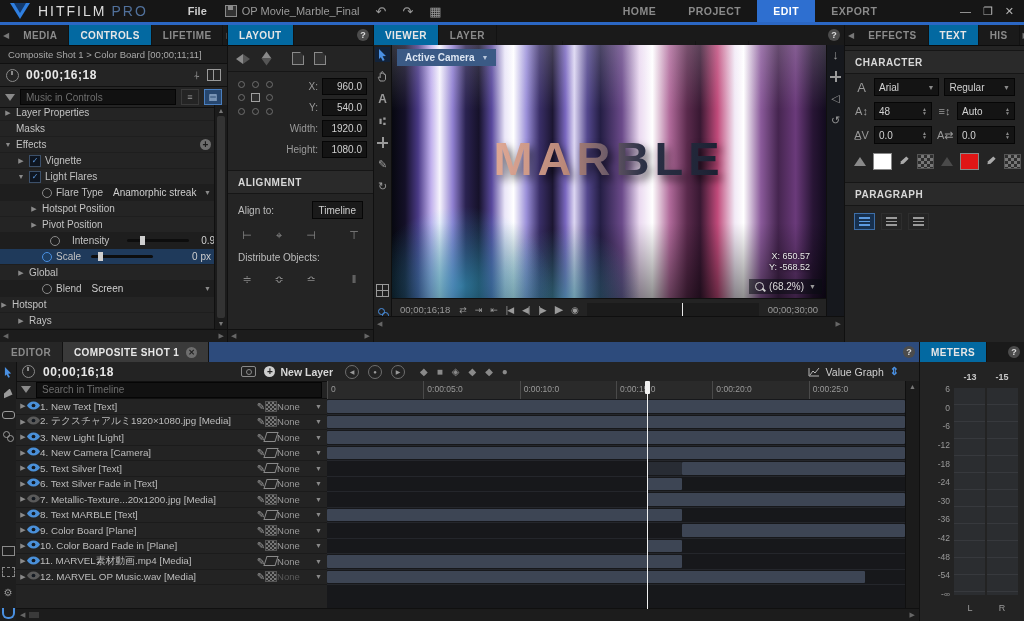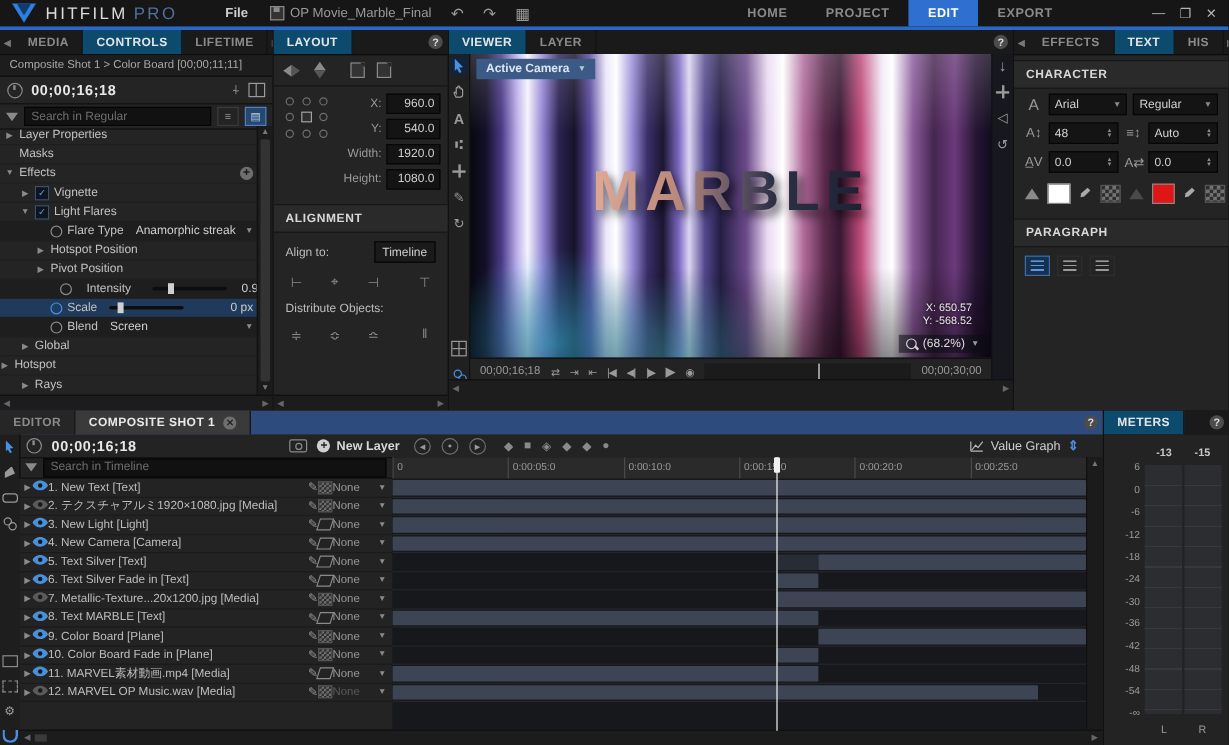--- a/index.html
+++ b/index.html
@@ -18,21 +18,21 @@
   .save-ic:after{content:"";position:absolute;top:0;left:2px;width:5px;height:4px;background:#8a8a8a;}
   .tb-ic{color:#9a9a9a;font-size:13px;margin-left:16px;}
   .nav-tabs{display:flex;height:22px;margin-left:165px;}
   .nav-tab{display:flex;align-items:center;padding:0 16px;color:#8a8a8a;font-size:10.5px;font-weight:bold;letter-spacing:.5px;}
   .nav-tab.active{background:#2e6fd0;color:#fff;}
   .win-btns{margin-left:auto;display:flex;gap:12px;padding-right:10px;color:#b5b5b5;font-size:11px;}
   
   .panel{position:absolute;background:#242424;overflow:hidden;}
   .tabbar{height:20px;background:#1a1a1a;display:flex;align-items:stretch;border-bottom:1px solid #0c0c0c;}
   .tab{padding:0 11px;display:flex;align-items:center;color:#8b8b8b;font-size:10px;font-weight:bold;letter-spacing:.4px;border-right:1px solid #121212;white-space:nowrap;}
-  .tab.active{background:#0c4a6e;color:#e6e6e6;}
+  .tab.active{background:#0369a1;color:#e6e6e6;}
   .navarrow{display:flex;align-items:center;padding:0 3px;color:#777;font-size:8px;}
   .help{width:12px;height:12px;border-radius:50%;background:#4c4c4c;color:#ddd;display:flex;align-items:center;justify-content:center;font-size:9px;font-weight:bold;margin:auto 4px auto auto;flex:none;}
   .hscroll{position:absolute;left:0;right:0;bottom:0;height:12px;background:#1c1c1c;border-top:1px solid #101010;display:flex;align-items:center;justify-content:space-between;padding:0 3px;color:#666;font-size:7px;}
   
   #controls{top:25px;left:0;width:227px;height:317px;}
   .bcrumb{height:17px;background:#1d1d1d;display:flex;align-items:center;padding:0 8px;color:#a8a8a8;font-size:9.5px;border-bottom:1px solid #101010;white-space:nowrap;}
   .timerow{height:22px;display:flex;align-items:center;padding:0 6px;gap:7px;border-bottom:1px solid #101010;}
   .clock{width:11px;height:11px;border:1.5px solid #8a8a8a;border-radius:50%;position:relative;}
   .clock:after{content:"";position:absolute;left:4px;top:1px;width:1.5px;height:4px;background:#8a8a8a;}
   .tc{color:#e8e8e8;font-size:12px;font-weight:bold;letter-spacing:.5px;}
@@ -244,21 +244,21 @@
     </div>
     <div class="bcrumb">Composite Shot 1 &gt; Color Board [00;00;11;11]</div>
     <div class="timerow">
       <span class="clock"></span>
       <span class="tc">00;00;16;18</span>
       <span class="pin">⍭</span>
       <span class="cols-ic"></span>
     </div>
     <div class="searchrow">
       <span class="funnel"></span>
-      <div class="searchbox">Search in Regular</div>
+      <div class="searchbox">Music in Controls</div>
       <span class="viewbtn">≡</span>
       <span class="viewbtn active">▤</span>
     </div>
     <div id="ctree">
         <div class="tree-row" style="padding-left: 4px;">
           <span class="tw">▶</span>
           <span class="tlabel">Layer Properties</span>
         </div>
         <div class="tree-row" style="padding-left: 4px;">
           <span class="tw"></span>
@@ -305,30 +305,30 @@
         </div>
         <div class="tree-row ctrl selected" style="padding-left: 30px;">
           <span class="tw"></span>
           <span class="kf on"></span>
           <span class="tlabel">Scale</span>
           <span class="slider">
             <span class="thumb" style="left: 12%;"></span>
           </span>
           <span class="sl-val">0 px</span>
         </div>
+        <div class="tree-row" style="padding-left: 17px;">
+          <span class="tw">▶</span>
+          <span class="tlabel">Global</span>
+        </div>
         <div class="tree-row ctrl" style="padding-left: 30px;">
           <span class="tw"></span>
           <span class="kf"></span>
           <span class="tlabel">Blend</span>
           <span class="dd-val">Screen</span>
           <span class="dd-car">▼</span>
-        </div>
-        <div class="tree-row" style="padding-left: 17px;">
-          <span class="tw">▶</span>
-          <span class="tlabel">Global</span>
         </div>
         <div class="tree-row" style=" align-items: center;">
           <span class="tw">▶</span>
           <span class="tlabel">Hotspot</span>
         </div>
         <div class="tree-row" style="padding-left: 17px;">
           <span class="tw">▶</span>
           <span class="tlabel">Rays</span>
         </div>
       </div>

